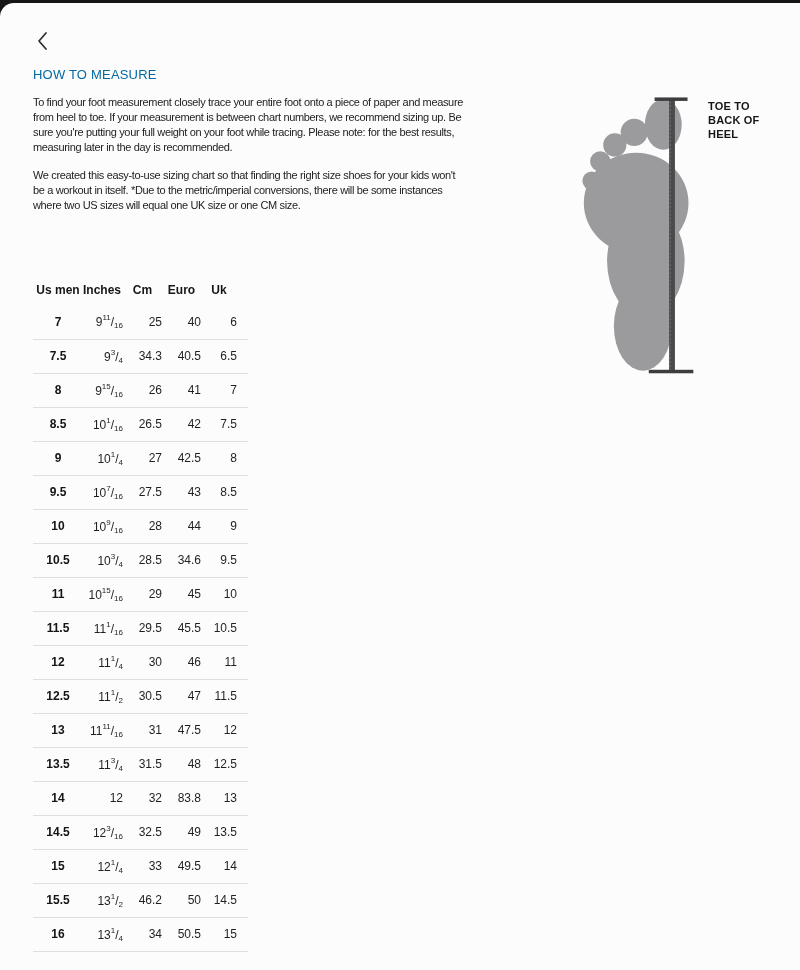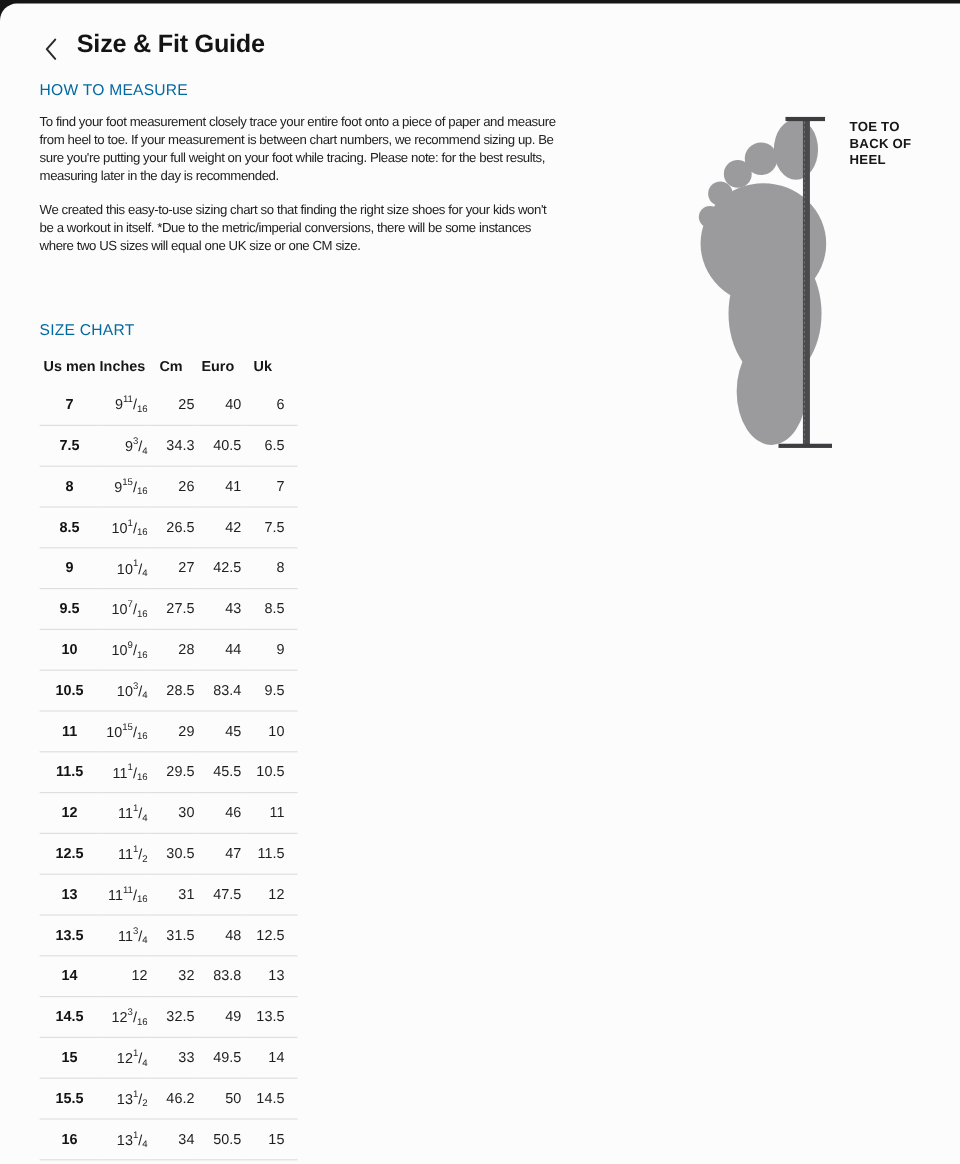--- a/index.html
+++ b/index.html
@@ -73,31 +73,29 @@
 <div class="screen">
 
   <div class="header">
     <button class="back-btn">
       <span>
         <svg width="16" height="22" viewBox="0 0 16 22">
           <polyline points="11,3 4,11 11,19" fill="none" stroke="#2b2b2b" stroke-width="1.7" stroke-linecap="round" stroke-linejoin="round"></polyline>
         </svg>
       </span>
     </button>
-    <div class="page-title">Size &amp; Fit Guide</div>
   </div>
 
   <div class="htm">
     <div class="section-heading">HOW TO MEASURE</div>
     <p>To find your foot measurement closely trace your entire foot onto a piece of paper and measure from heel to toe. If your measurement is between chart numbers, we recommend sizing up. Be sure you're putting your full weight on your foot while tracing. Please note: for the best results, measuring later in the day is recommended.</p>
     <p>We created this easy-to-use sizing chart so that finding the right size shoes for your kids won't be a workout in itself. *Due to the metric/imperial conversions, there will be some instances where two US sizes will equal one UK size or one CM size.</p>
   </div>
 
   <div class="size-chart">
-    <div class="section-heading">SIZE CHART</div>
     <table>
       <colgroup>
         <col class="c1">
           <col class="c2">
           <col class="c3">
           <col class="c4">
           <col class="c5">
       </colgroup>
       <thead>
         <tr>
@@ -155,21 +153,21 @@
             <td class="left us">10</td>
             <td>10<sup>9</sup>/<sub>16</sub></td>
             <td>28</td>
             <td>44</td>
             <td>9</td>
           </tr>
           <tr>
             <td class="left us">10.5</td>
             <td>10<sup>3</sup>/<sub>4</sub></td>
             <td>28.5</td>
-            <td>83.4</td>
+            <td>34.6</td>
             <td>9.5</td>
           </tr>
           <tr>
             <td class="left us">11</td>
             <td>10<sup>15</sup>/<sub>16</sub></td>
             <td>29</td>
             <td>45</td>
             <td>10</td>
           </tr>
           <tr>

